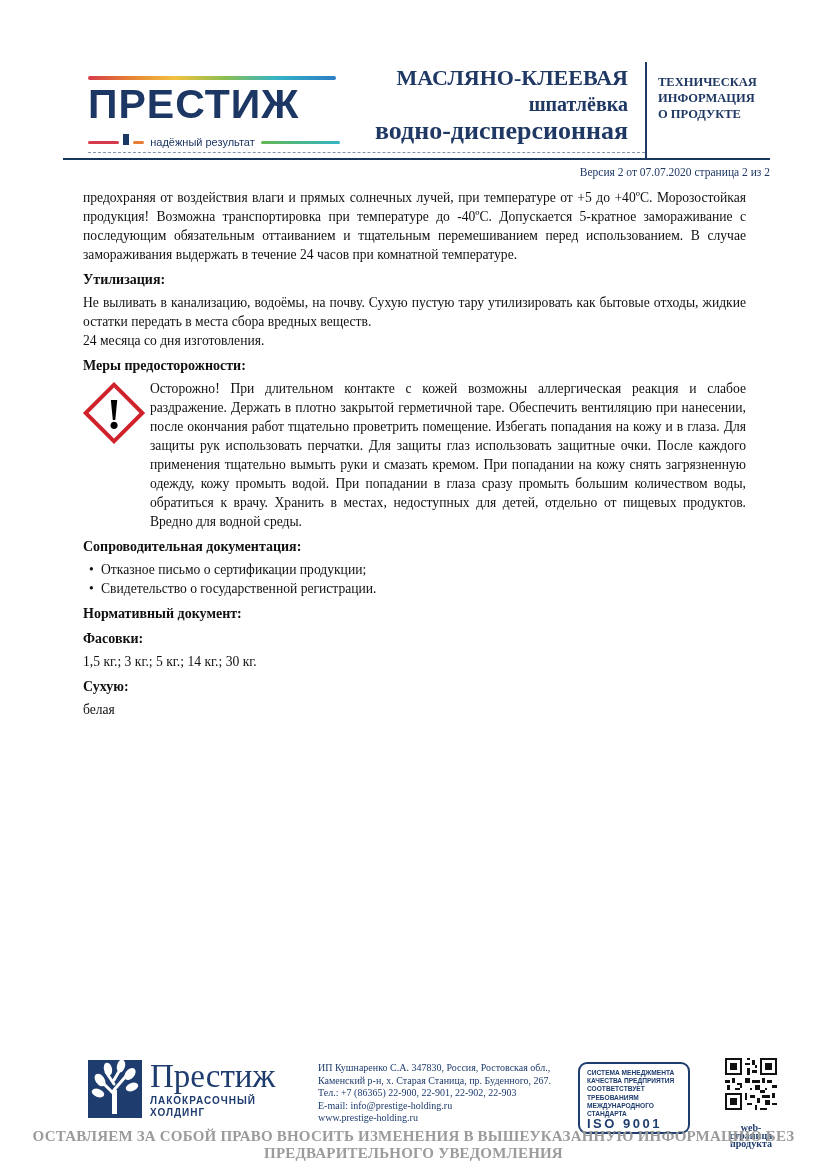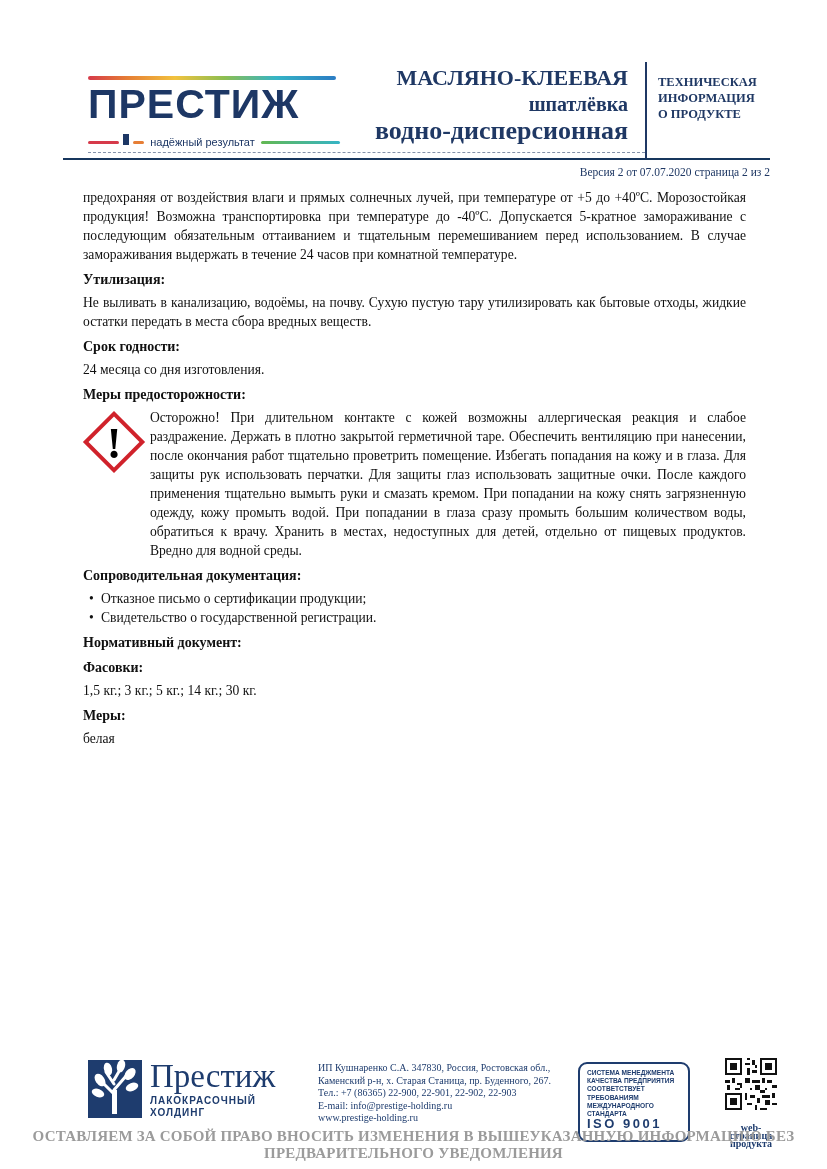--- a/index.html
+++ b/index.html
@@ -63,21 +63,21 @@
 
   
   .footer { position:absolute; left:0; top:1056px; width:827px; height:70px; }
   .tree-box { position:absolute; left:88px; top:4px; width:54px; height:58px; background:#1e3c6e; }
   .brand-block { position:absolute; left:150px; top:2px; width:160px; color:#1e3c6e; }
   .brand-name { font-size:33px; line-height:36px; font-weight:normal; }
   .brand-sub { font-family:"Liberation Sans",sans-serif; font-weight:bold; font-size:10px;
     letter-spacing:1px; line-height:12px; margin-top:1px; }
   .contact-block { position:absolute; left:318px; top:6px; width:250px;
     color:#1e3c6e; font-size:10px; line-height:12.5px; }
-  .iso-badge { position:absolute; left:578px; top:6px; width:112px; padding:5px 7px 12px 7px;
+  .iso-badge { position:absolute; left:578px; top:6px; width:112px; padding:5px 7px 4px 7px;
     border:2px solid #1e3c6e; border-radius:9px; color:#1e3c6e;
     font-family:"Liberation Sans",sans-serif; font-weight:bold; font-size:6.6px; line-height:8.2px; }
   .iso-standard { font-size:13px; letter-spacing:2.5px; margin-top:2px; }
   .qr-block { position:absolute; left:722px; top:2px; width:58px; text-align:center; }
   .qr-svg { width:52px; height:52px; display:block; margin:0 auto; }
   .qr-caption { color:#1e3c6e; font-weight:bold; font-size:10px; line-height:8px; margin-top:14px; }
 
   .disclaimer { position:absolute; left:0; top:1128px; width:827px; text-align:center;
     color:#9b9b9b; font-weight:bold; font-size:15px; letter-spacing:.2px; }
 </style>
@@ -119,21 +119,20 @@
   <div class="rule-solid"></div>
   <div class="version-line">Версия 2 от 07.07.2020 страница 2 из 2</div>
 
   <div class="main">
 
     <p class="para">предохраняя от воздействия влаги и прямых солнечных лучей, при температуре от +5 до +40ºС. Морозостойкая продукция! Возможна транспортировка при температуре до -40ºС. Допускается 5-кратное замораживание с последующим обязательным оттаиванием и тщательным перемешиванием перед использованием. В случае замораживания выдержать в течение 24 часов при комнатной температуре.</p>
 
     <div class="sec-head">Утилизация:</div>
     <p class="para">Не выливать в канализацию, водоёмы, на почву. Сухую пустую тару утилизировать как бытовые отходы, жидкие остатки передать в места сбора вредных веществ.</p>
 
-    <div class="sec-head">Срок годности:</div>
     <p class="para">24 месяца со дня изготовления.</p>
 
     <div class="sec-head">Меры предосторожности:</div>
     <div class="warning-row">
       <div class="ghs-wrap">
         <div class="ghs-diamond"></div>
         <div class="ghs-mark">!</div>
       </div>
       <p class="warning-text">Осторожно! При длительном контакте с кожей возможны аллергическая реакция и слабое раздражение. Держать в плотно закрытой герметичной таре. Обеспечить вентиляцию при нанесении, после окончания работ тщательно проветрить помещение. Избегать попадания на кожу и в глаза. Для защиты рук использовать перчатки. Для защиты глаз использовать защитные очки. После каждого применения тщательно вымыть руки и смазать кремом.  При попадании на кожу снять загрязненную одежду, кожу промыть водой. При попадании в глаза сразу промыть большим количеством воды, обратиться к врачу. Хранить в местах, недоступных для детей, отдельно от пищевых продуктов. Вредно для водной среды.</p>
     </div>
@@ -144,21 +143,21 @@
     </div>
     <div class="bullet-line">
       <span class="b">•</span><span>Свидетельство о государственной регистрации.</span>
     </div>
 
     <div class="sec-head">Нормативный документ:</div>
 
     <div class="sec-head">Фасовки:</div>
     <p class="para">1,5 кг.; 3 кг.; 5 кг.; 14 кг.; 30 кг.</p>
 
-    <div class="sec-head">Меры:</div>
+    <div class="sec-head">Сухую:</div>
     <p class="para">белая</p>
   </div>
 
   <div class="footer">
 
     <div class="tree-box">
       <svg viewBox="0 0 54 58" width="54" height="58" xmlns="http://www.w3.org/2000/svg">
         <rect x="0" y="0" width="54" height="58" fill="#1e3c6e"></rect>
         <rect x="24" y="30" width="5" height="24" fill="#ffffff"></rect>
         <path d="M26 34 L14 22 M26 30 L38 16 M26 24 L18 12 M26 20 L33 8" stroke="#ffffff" stroke-width="3" fill="none" stroke-linecap="round"></path>

